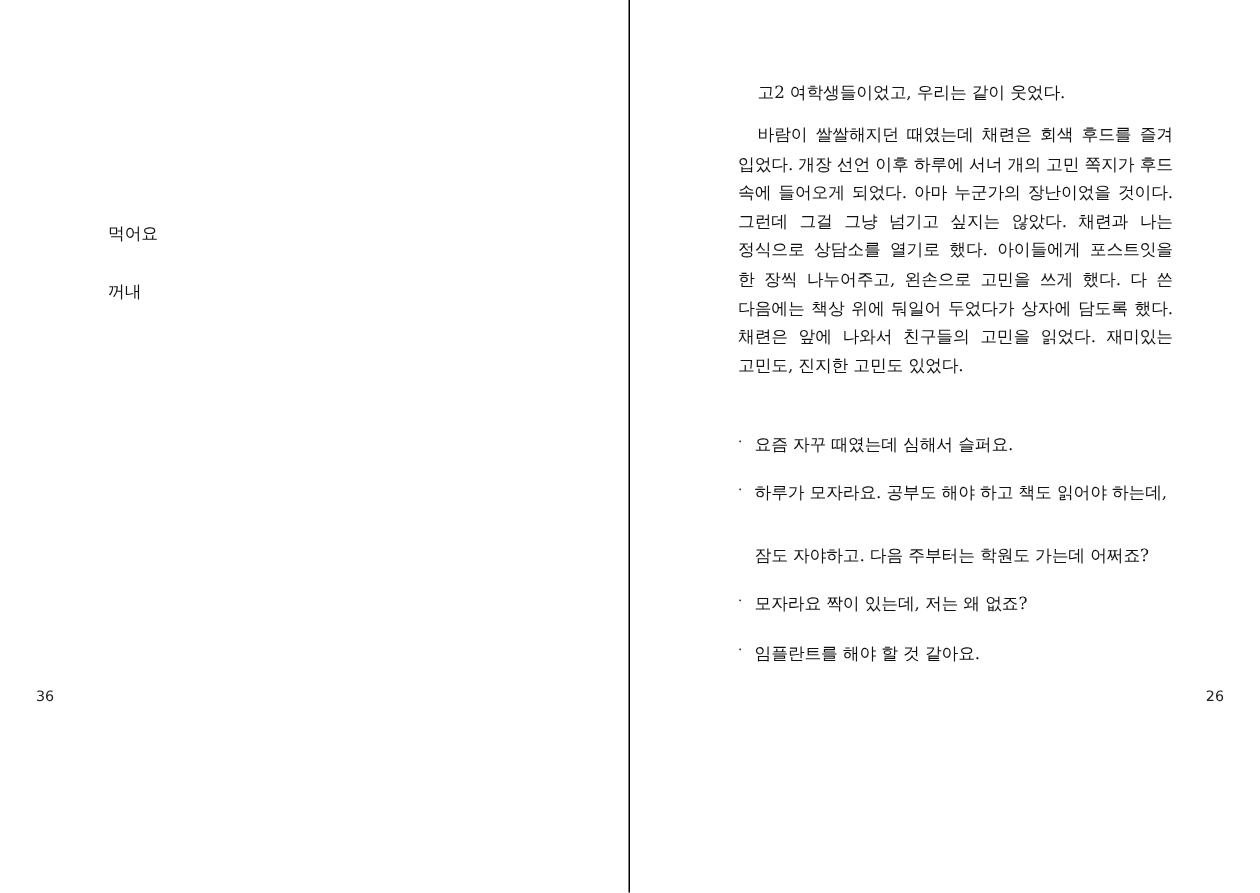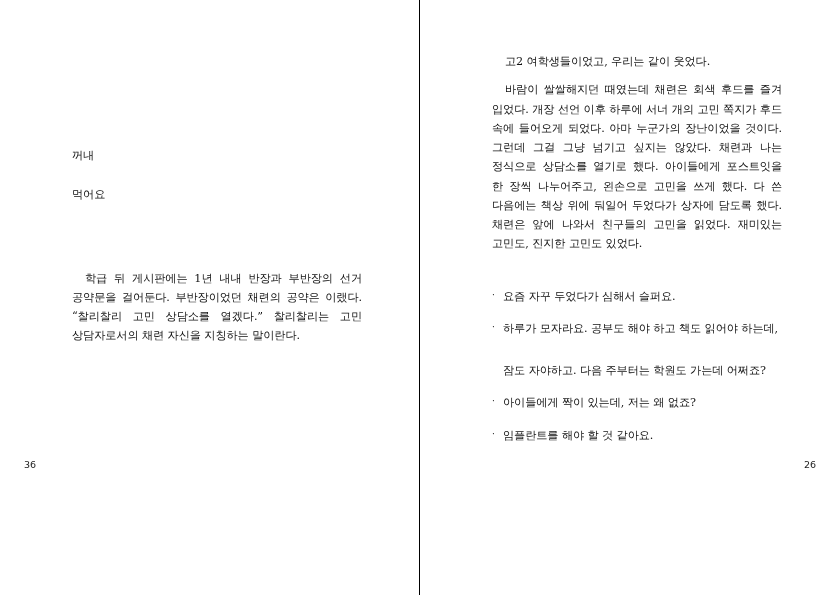--- a/index.html
+++ b/index.html
@@ -116,50 +116,49 @@
 </head>
 <body>
 
 <div class="spread">
 
   <div class="gutter"></div>
 
   <div class="page page-left">
     <div class="page-inner">
       <div class="verse-block">
+        <p class="verse">먹어요</p>
         <p class="verse">꺼내</p>
-        <p class="verse">먹어요</p>
       </div>
-      <p class="para indent">학급 뒤 게시판에는 1년 내내 반장과 부반장의 선거 공약문을 걸어둔다. 부반장이었던 채련의 공약은 이랬다. “찰리찰리 고민 상담소를 열겠다.” 찰리찰리는 고민 상담자로서의 채련 자신을 지칭하는 말이란다.</p>
     </div>
     <div class="folio folio-left">36</div>
   </div>
 
   <div class="page page-right">
     <div class="page-inner">
       <div class="top-space-right"></div>
       <p class="para indent">고2 여학생들이었고, 우리는 같이 웃었다.</p>
       <p class="para indent">바람이 쌀쌀해지던 때였는데 채련은 회색 후드를 즐겨 입었다. 개장 선언 이후 하루에 서너 개의 고민 쪽지가 후드 속에 들어오게 되었다. 아마 누군가의 장난이었을 것이다. 그런데 그걸 그냥 넘기고 싶지는 않았다. 채련과 나는 정식으로 상담소를 열기로 했다. 아이들에게 포스트잇을 한 장씩 나누어주고, 왼손으로 고민을 쓰게 했다. 다 쓴 다음에는 책상 위에 둬일어 두었다가 상자에 담도록 했다. 채련은 앞에 나와서 친구들의 고민을 읽었다. 재미있는 고민도, 진지한 고민도 있었다.</p>
 
       <div class="bullets">
 
         <div class="bullet-item">
           <span class="bullet-dot">·</span>
-          <span class="bullet-text">요즘 자꾸 두었다가 심해서 슬퍼요.</span>
+          <span class="bullet-text">요즘 자꾸 때였는데 심해서 슬퍼요.</span>
         </div>
 
         <div class="bullet-item">
           <span class="bullet-dot">·</span>
           <span class="bullet-text emph">하루가 모자라요. 공부도 해야 하고 책도 읽어야 하는데,</span>
         </div>
         <div class="bullet-sub">잠도 자야하고. 다음 주부터는 학원도 가는데 어쩌죠?</div>
 
         <div class="bullet-item">
           <span class="bullet-dot">·</span>
-          <span class="bullet-text">아이들에게 짝이 있는데, 저는 왜 없죠?</span>
+          <span class="bullet-text">모자라요 짝이 있는데, 저는 왜 없죠?</span>
         </div>
 
         <div class="bullet-item">
           <span class="bullet-dot">·</span>
           <span class="bullet-text">임플란트를 해야 할 것 같아요.</span>
         </div>
 
       </div>
     </div>
     <div class="folio folio-right">26</div>

